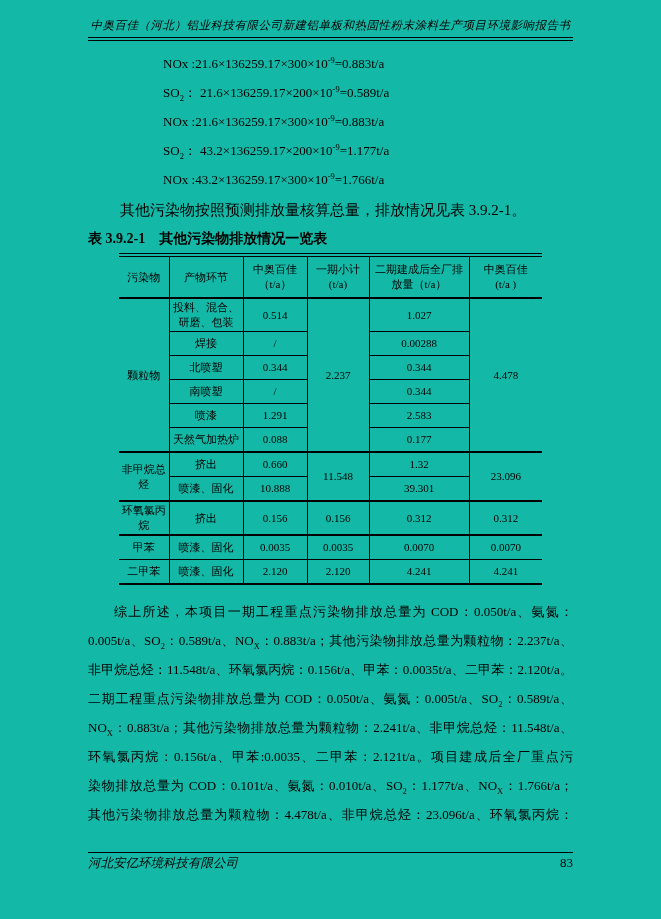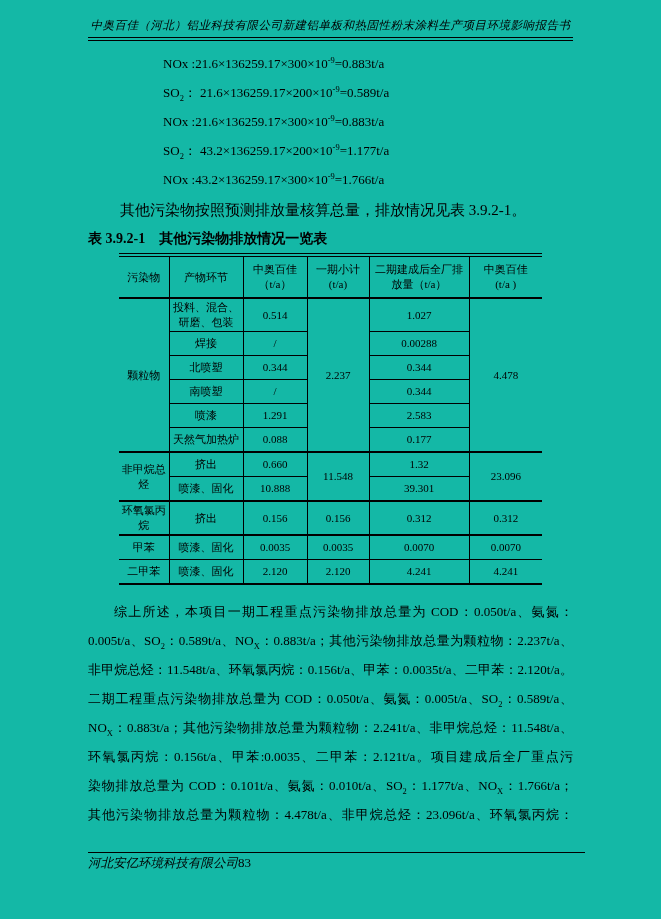--- a/index.html
+++ b/index.html
@@ -57,24 +57,24 @@
   table.emissions tr:last-child td { border-bottom:2.5px solid #000; }
   .cb-1, .cb-2, .cb-3, .cb-4, .cb-5 { border-left:1px solid #000; }
   .summary { margin-top:12px; font-size:13px; }
   .summary-line {
     line-height:29px;
     text-align:justify;
     text-align-last:justify;
   }
   .summary-line.first { text-indent:2em; }
   .page-footer {
-    position:absolute; left:88px; right:76px; top:852px;
+    position:absolute; left:88px; right:88px; top:852px;
     border-top:1px solid #000;
     padding-top:2px;
-    display:flex; align-items:flex-start;
+    display:flex; justify-content:space-between; align-items:flex-start;
     font-size:12.5px;
   }
   .footer-company { font-style:italic; }
   .page-number { font-style:normal; font-size:13px; }
 </style>
 </head>
 <body>
 
 <div class="page">
 

